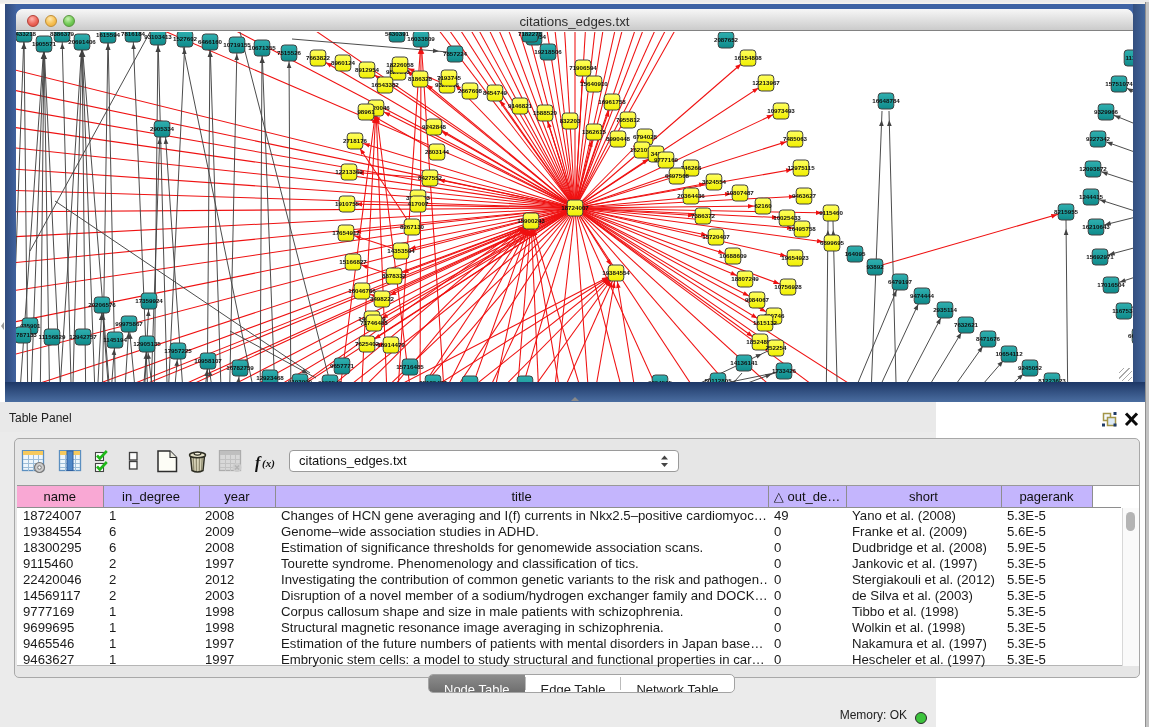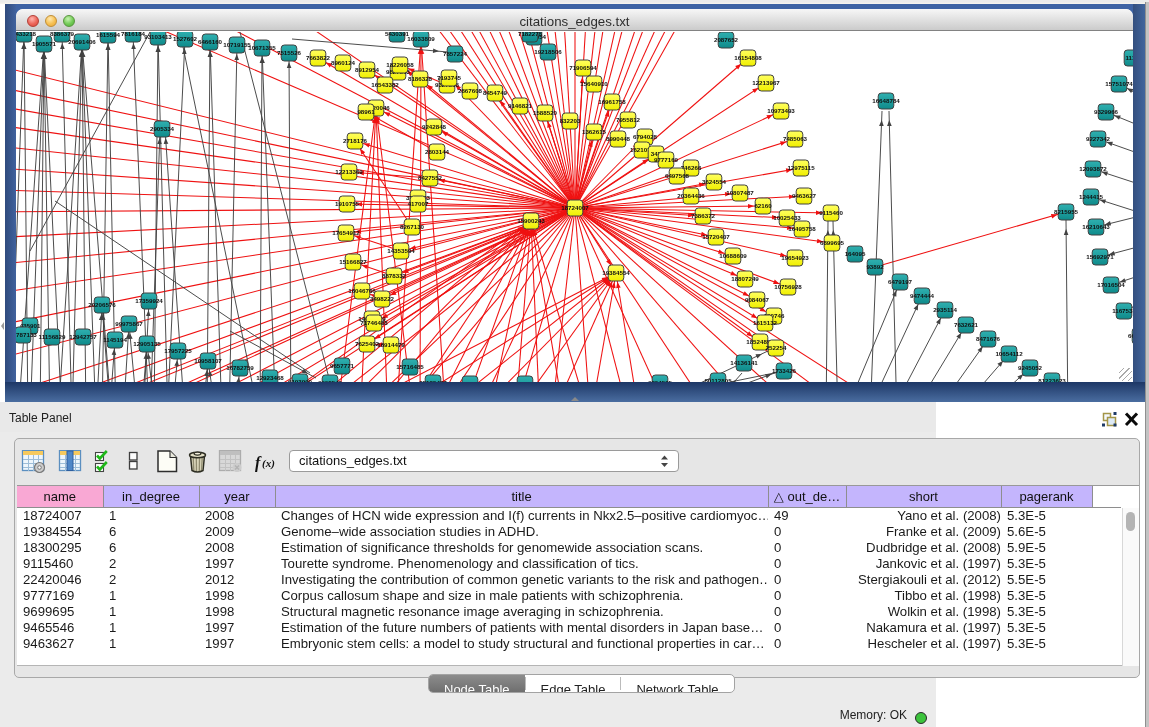--- a/index.html
+++ b/index.html
@@ -40,21 +40,21 @@
 .tabsep{width:1px;background:#bbb;margin:2px 0}
 #memory{position:absolute;right:29px;bottom:5px;font-size:12px;color:#222}
 #memdot{position:absolute;right:9px;bottom:3px;width:12px;height:12px;border-radius:50%;
  background:#3cc33c;border:1.5px solid #2a2a2a}
 table.dt{border-collapse:collapse;table-layout:fixed;width:1104px;font-size:13.2px;color:#1a1a1a}
 table.dt th{height:21px;font-weight:normal;font-size:13px;color:#111;
  border-right:1px solid #8e8e8e;border-bottom:1px solid #8e8e8e;background:#c4b5fd;
  overflow:hidden;white-space:nowrap}
 table.dt th.gray{background:#f9a8d4}
 table.dt td{height:16px;padding:0 0 0 6px;overflow:hidden;white-space:nowrap}
-td.ctr{text-align:right;padding:0}
+td.ctr{text-align:left;padding:0}
 </style></head>
 <body>
 <div id="topedge"></div>
 <svg style="position:absolute;left:0px;top:320px" width="5" height="12">
     <polygon points="1,6 4,2 4,10" fill="#9a9a9a"></polygon>
   </svg>
 <div id="desk"></div>
 <div id="deskshadow"></div>
 <div id="win">
   <div id="titlebar">
@@ -836,21 +836,21 @@
               <th>title</th>
       <th>△ out_de…</th>
               <th>short</th>
               <th>pagerank</th>
       <th style="background:#fff;border-right:none"></th>
             </tr>
   <tr>
               <td>18724007</td>
               <td>1</td>
               <td>2008</td>
-              <td>Changes of HCN wide expression and I(f) currents in Nkx2.5–positive cardiomyoc…</td>
+              <td>Changes of HCN gene averaging and I(f) currents in Nkx2.5–positive cardiomyoc…</td>
               <td>49</td>
               <td class="ctr">Yano et al. (2008)</td>
               <td>5.3E-5</td>
               <td></td>
             </tr>
 <tr>
               <td>19384554</td>
               <td>6</td>
               <td>2009</td>
               <td>Genome–wide association studies in ADHD.</td>
@@ -880,20 +880,30 @@
               <td></td>
             </tr>
 <tr>
               <td>22420046</td>
               <td>2</td>
               <td>2012</td>
               <td>Investigating the contribution of common genetic variants to the risk and pathogen…</td>
               <td>0</td>
               <td class="ctr">Stergiakouli et al. (2012)</td>
               <td>5.5E-5</td>
+              <td></td>
+            </tr>
+<tr>
+              <td>14569117</td>
+              <td>2</td>
+              <td>2003</td>
+              <td>Disruption of a novel member of a sodium/hydrogen exchanger family and DOCK…</td>
+              <td>0</td>
+              <td class="ctr">de Silva et al. (2003)</td>
+              <td>5.3E-5</td>
               <td></td>
             </tr>
 <tr>
               <td>9777169</td>
               <td>1</td>
               <td>1998</td>
               <td>Corpus callosum shape and size in male patients with schizophrenia.</td>
               <td>0</td>
               <td class="ctr">Tibbo et al. (1998)</td>
               <td>5.3E-5</td>

